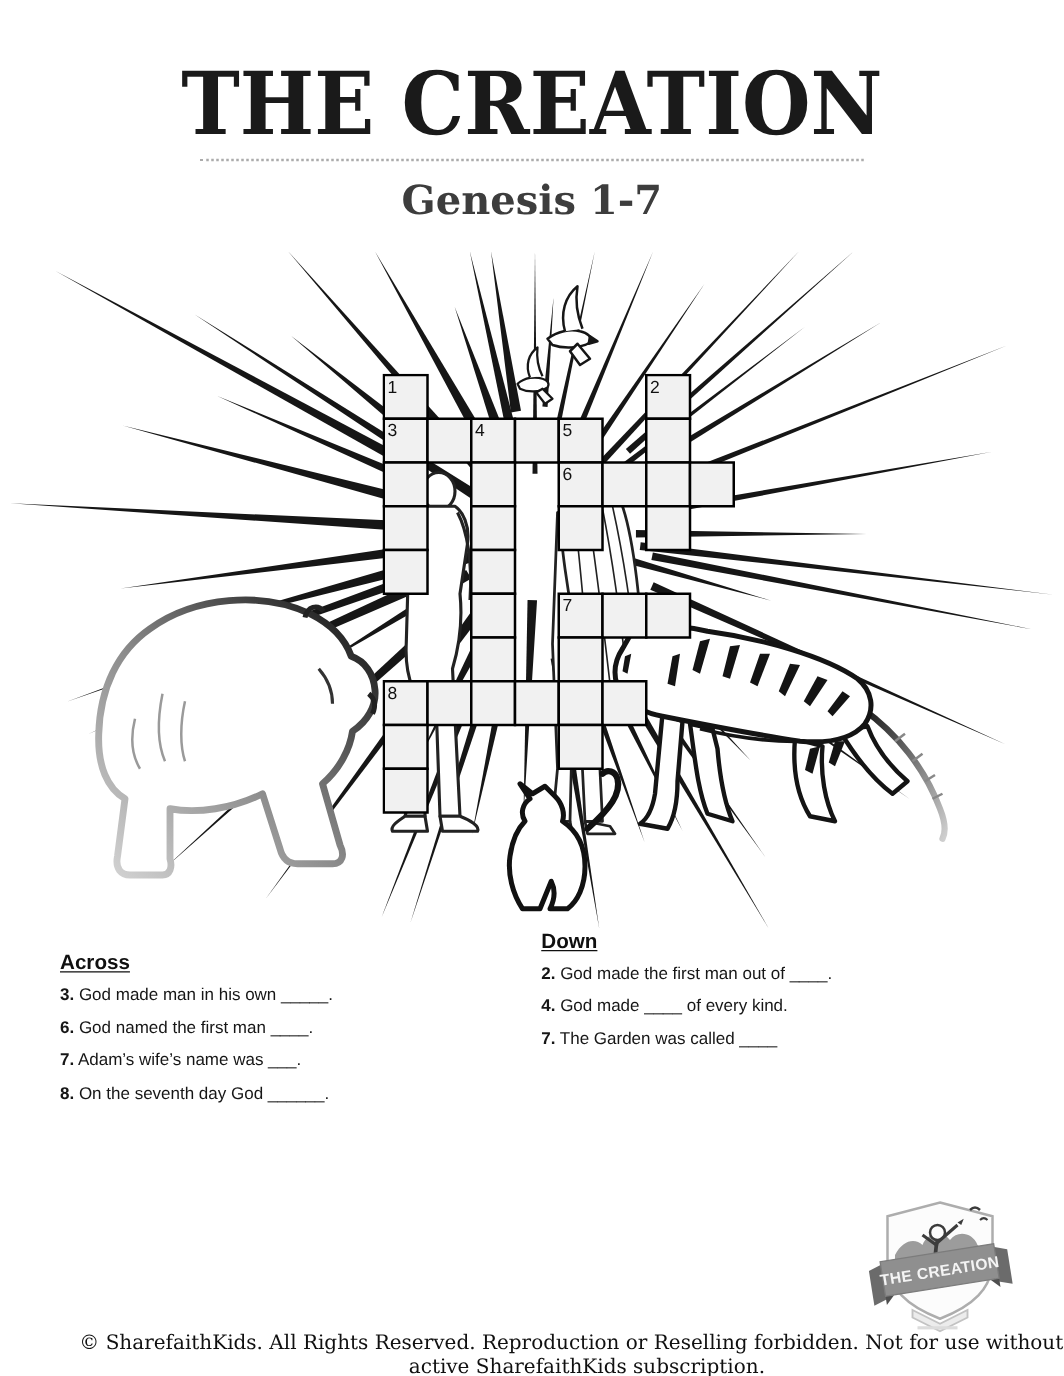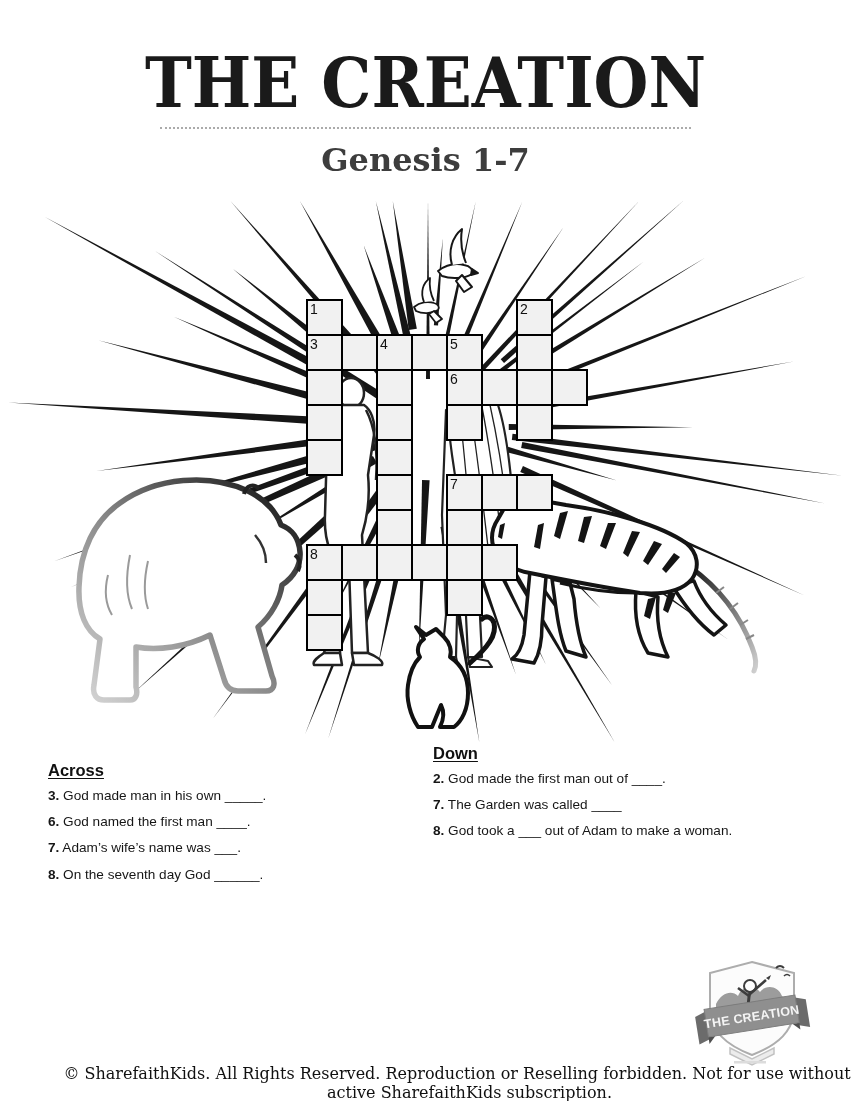--- a/index.html
+++ b/index.html
@@ -250,22 +250,22 @@
       <div class="clue"><b>3.</b> God made man in his own _____.</div>
       <div class="clue"><b>6.</b> God named the first man ____.</div>
       <div class="clue"><b>7.</b> Adam’s wife’s name was ___.</div>
       <div class="clue"><b>8.</b> On the seventh day God ______.</div>
     </div>
 </div>
 <div class="clues down">
   <div class="clue-heading">Down</div>
   <div>
       <div class="clue"><b>2.</b> God made the first man out of ____.</div>
+      <div class="clue"><b>4.</b> God made ____ of every kind.</div>
       <div class="clue"><b>7.</b> The Garden was called ____</div>
-      <div class="clue"><b>8.</b> God took a ___ out of Adam to make a woman.</div>
     </div>
 </div>
 
 <svg class="logo" width="120" height="112" viewBox="0 0 120 112">
   <path d="M 60 6 L 102 17 L 102 52 C 102 75 86 89 60 99 C 34 89 18 75 18 52 L 18 17 Z" fill="#fcfcfc" stroke="#adadad" stroke-width="2"></path>
   <path d="M 24 48 C 30 36 40 34 46 40 C 50 30 62 28 68 36 C 74 28 86 30 90 40 C 96 44 98 50 96 56 L 24 56 Z" fill="#9c9c9c"></path>
   <path d="M 30 56 C 36 48 48 46 56 52 C 64 44 78 46 84 54 C 88 56 90 58 90 60 L 30 60 Z" fill="#5e5e5e"></path>
   <g stroke="#3c3c3c" fill="none">
     <circle cx="58" cy="30" r="6" fill="#fdfdfd" stroke-width="2"></circle>
     <path d="M 58 36 C 56 44 56 50 57 56" stroke-width="3"></path>

